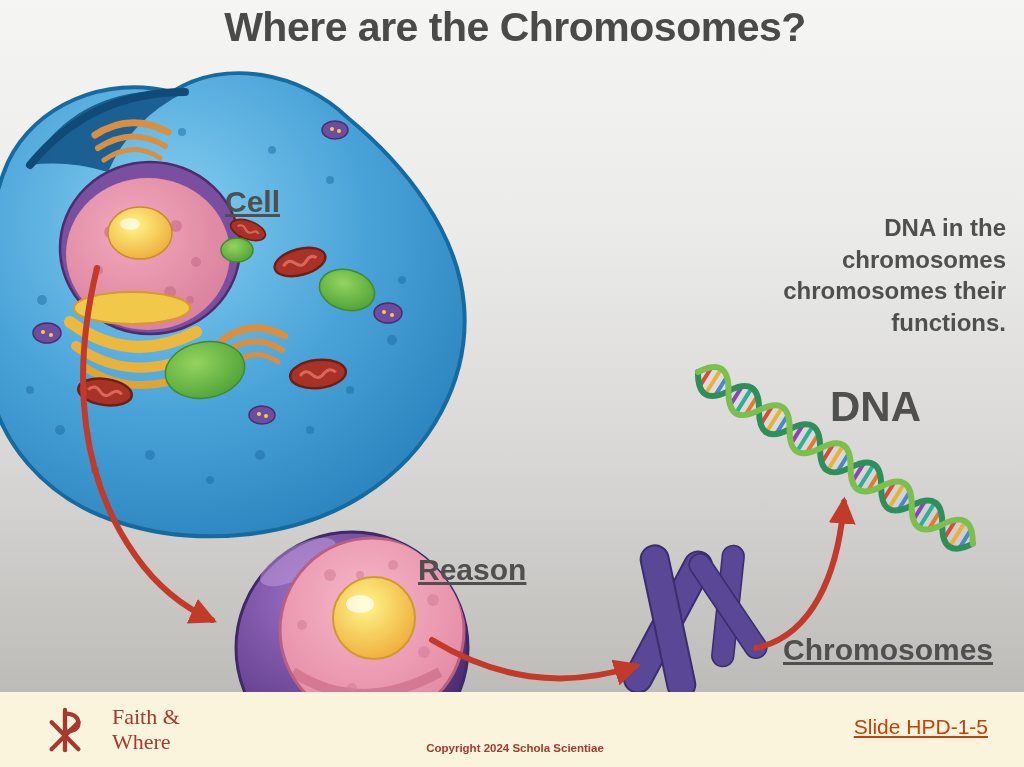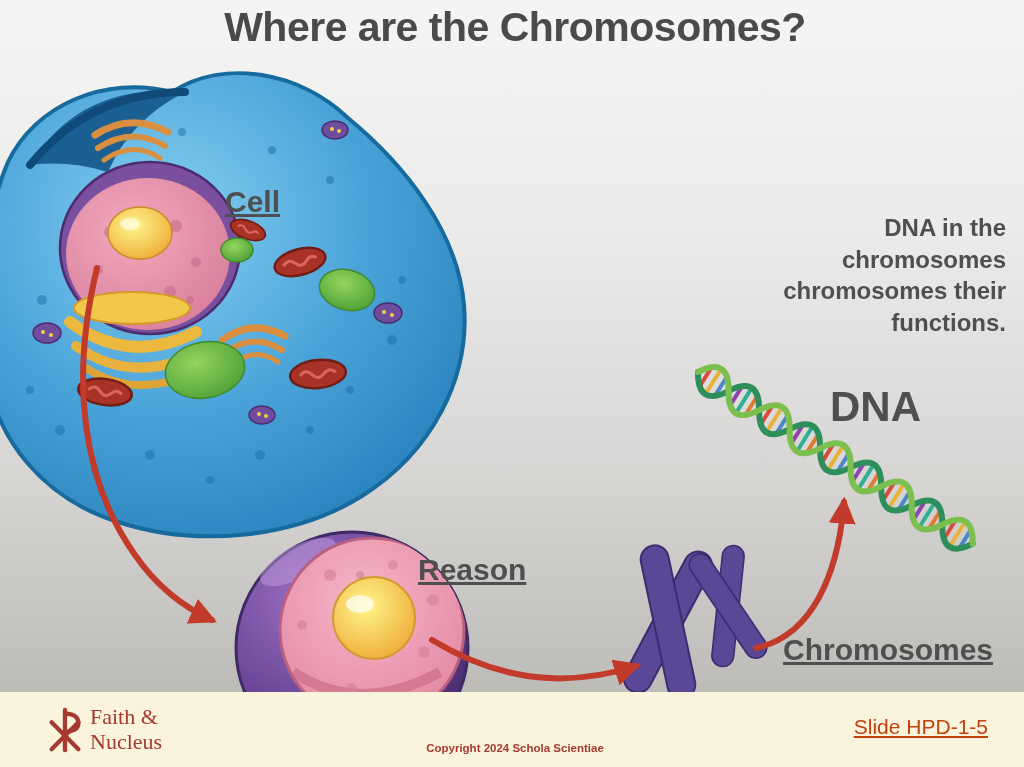--- a/index.html
+++ b/index.html
@@ -32,21 +32,21 @@
     text-align:right;font-size:24px;font-weight:700;color:#4f4f4f;
     line-height:1.32;z-index:4;
   }
   .caption span{display:block;}
   .footer{
     position:absolute;left:0;bottom:0;width:100%;height:75px;
     background:#fbf4dc;z-index:5;
     display:flex;align-items:center;
     box-sizing:border-box;padding:0 42px;
   }
-  .brand{display:flex;align-items:center;gap:2px;}
+  .brand{display:flex;align-items:center;gap:24px;}
   .brand-text{
     font-family:"Liberation Serif",serif;font-size:22px;line-height:1.12;
     color:#a63a30;
   }
   .copyright{
     position:absolute;left:50%;bottom:13px;transform:translateX(-50%);
     font-size:11.5px;font-weight:700;color:#a63a30;white-space:nowrap;margin-top:28px;
   }
   .slide-number{
     margin-left:auto;font-size:21px;color:#c2410c;padding-bottom:6px;text-decoration:underline;
@@ -294,20 +294,20 @@
       <svg width="46" height="48" viewBox="0 0 48 48">
         <g fill="none" stroke="#a63a30" stroke-width="4.5" stroke-linecap="round">
           <path d="M24,3 L24,45"></path>
           <path d="M24,7 C36,7 38,13 38,17 C38,23 32,26 24,26"></path>
           <path d="M10,16 L38,44"></path>
           <path d="M38,16 L10,44"></path>
         </g>
       </svg>
       <div class="brand-text">
         <div>Faith &amp;</div>
-        <div>Nucleus</div>
+        <div>Where</div>
       </div>
     </div>
     <div class="copyright">Copyright 2024 Schola Scientiae</div>
     <div class="slide-number">Slide HPD-1-5</div>
   </div>
 
 </div>
 
 </body></html>

